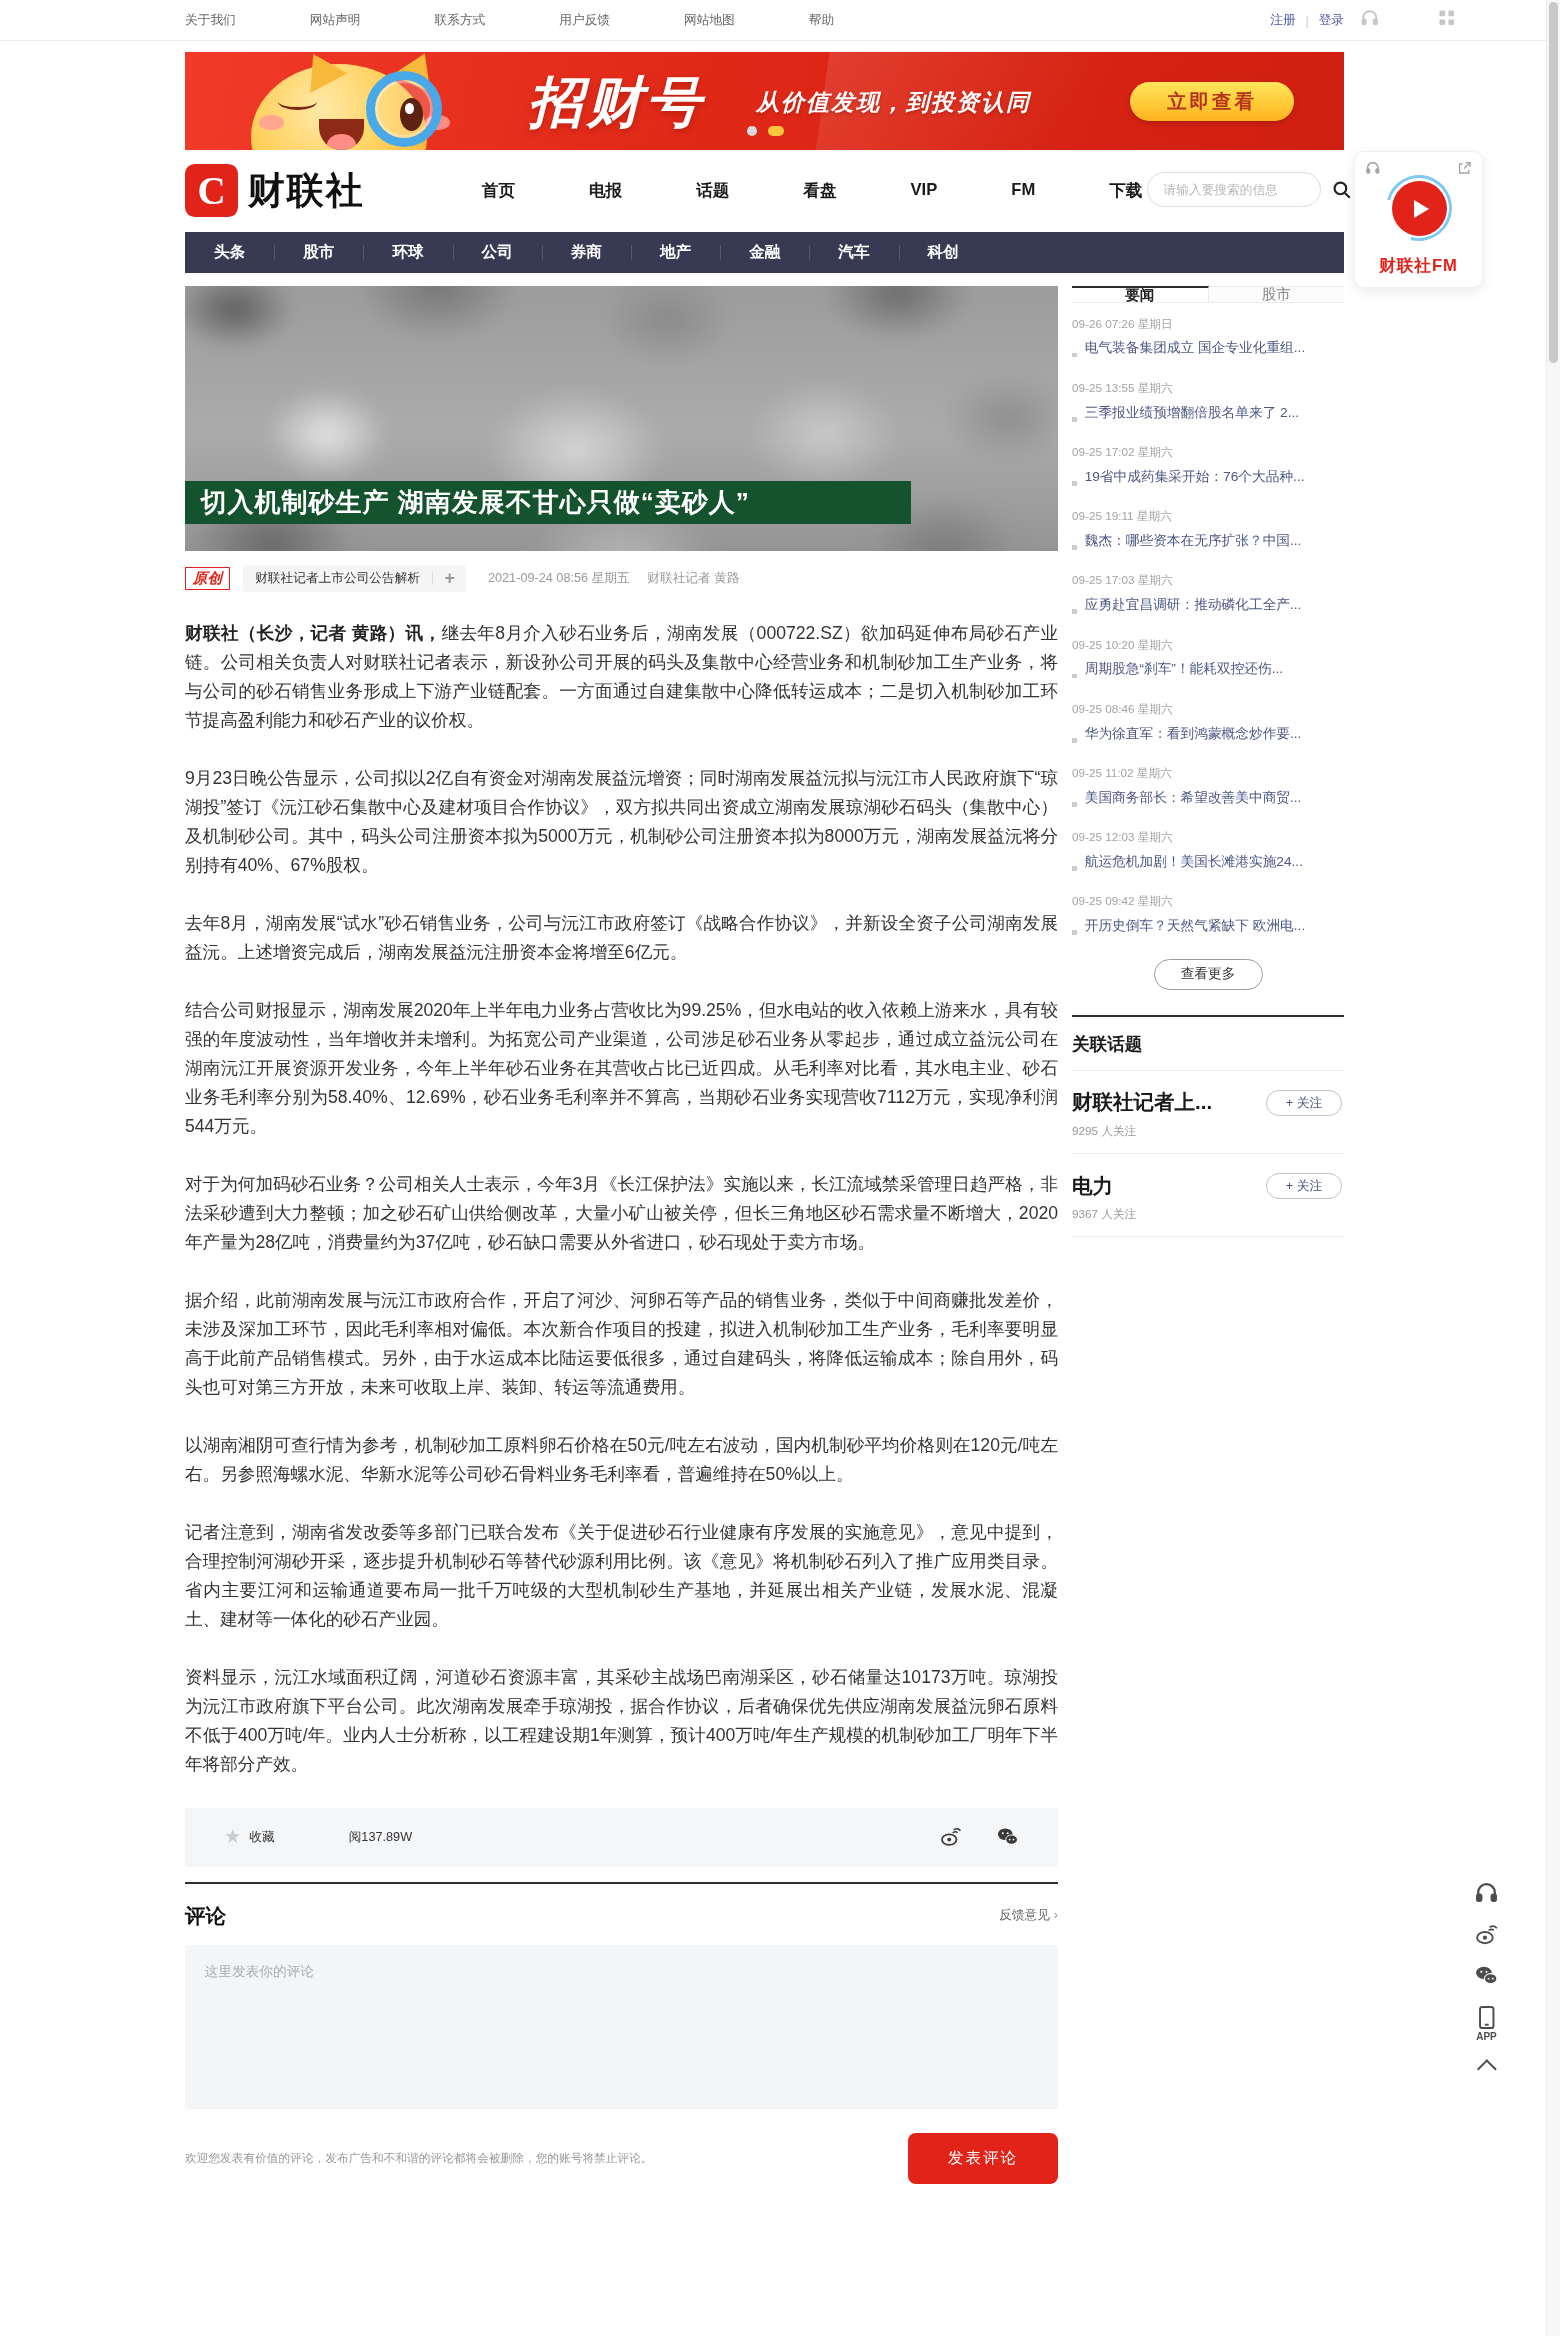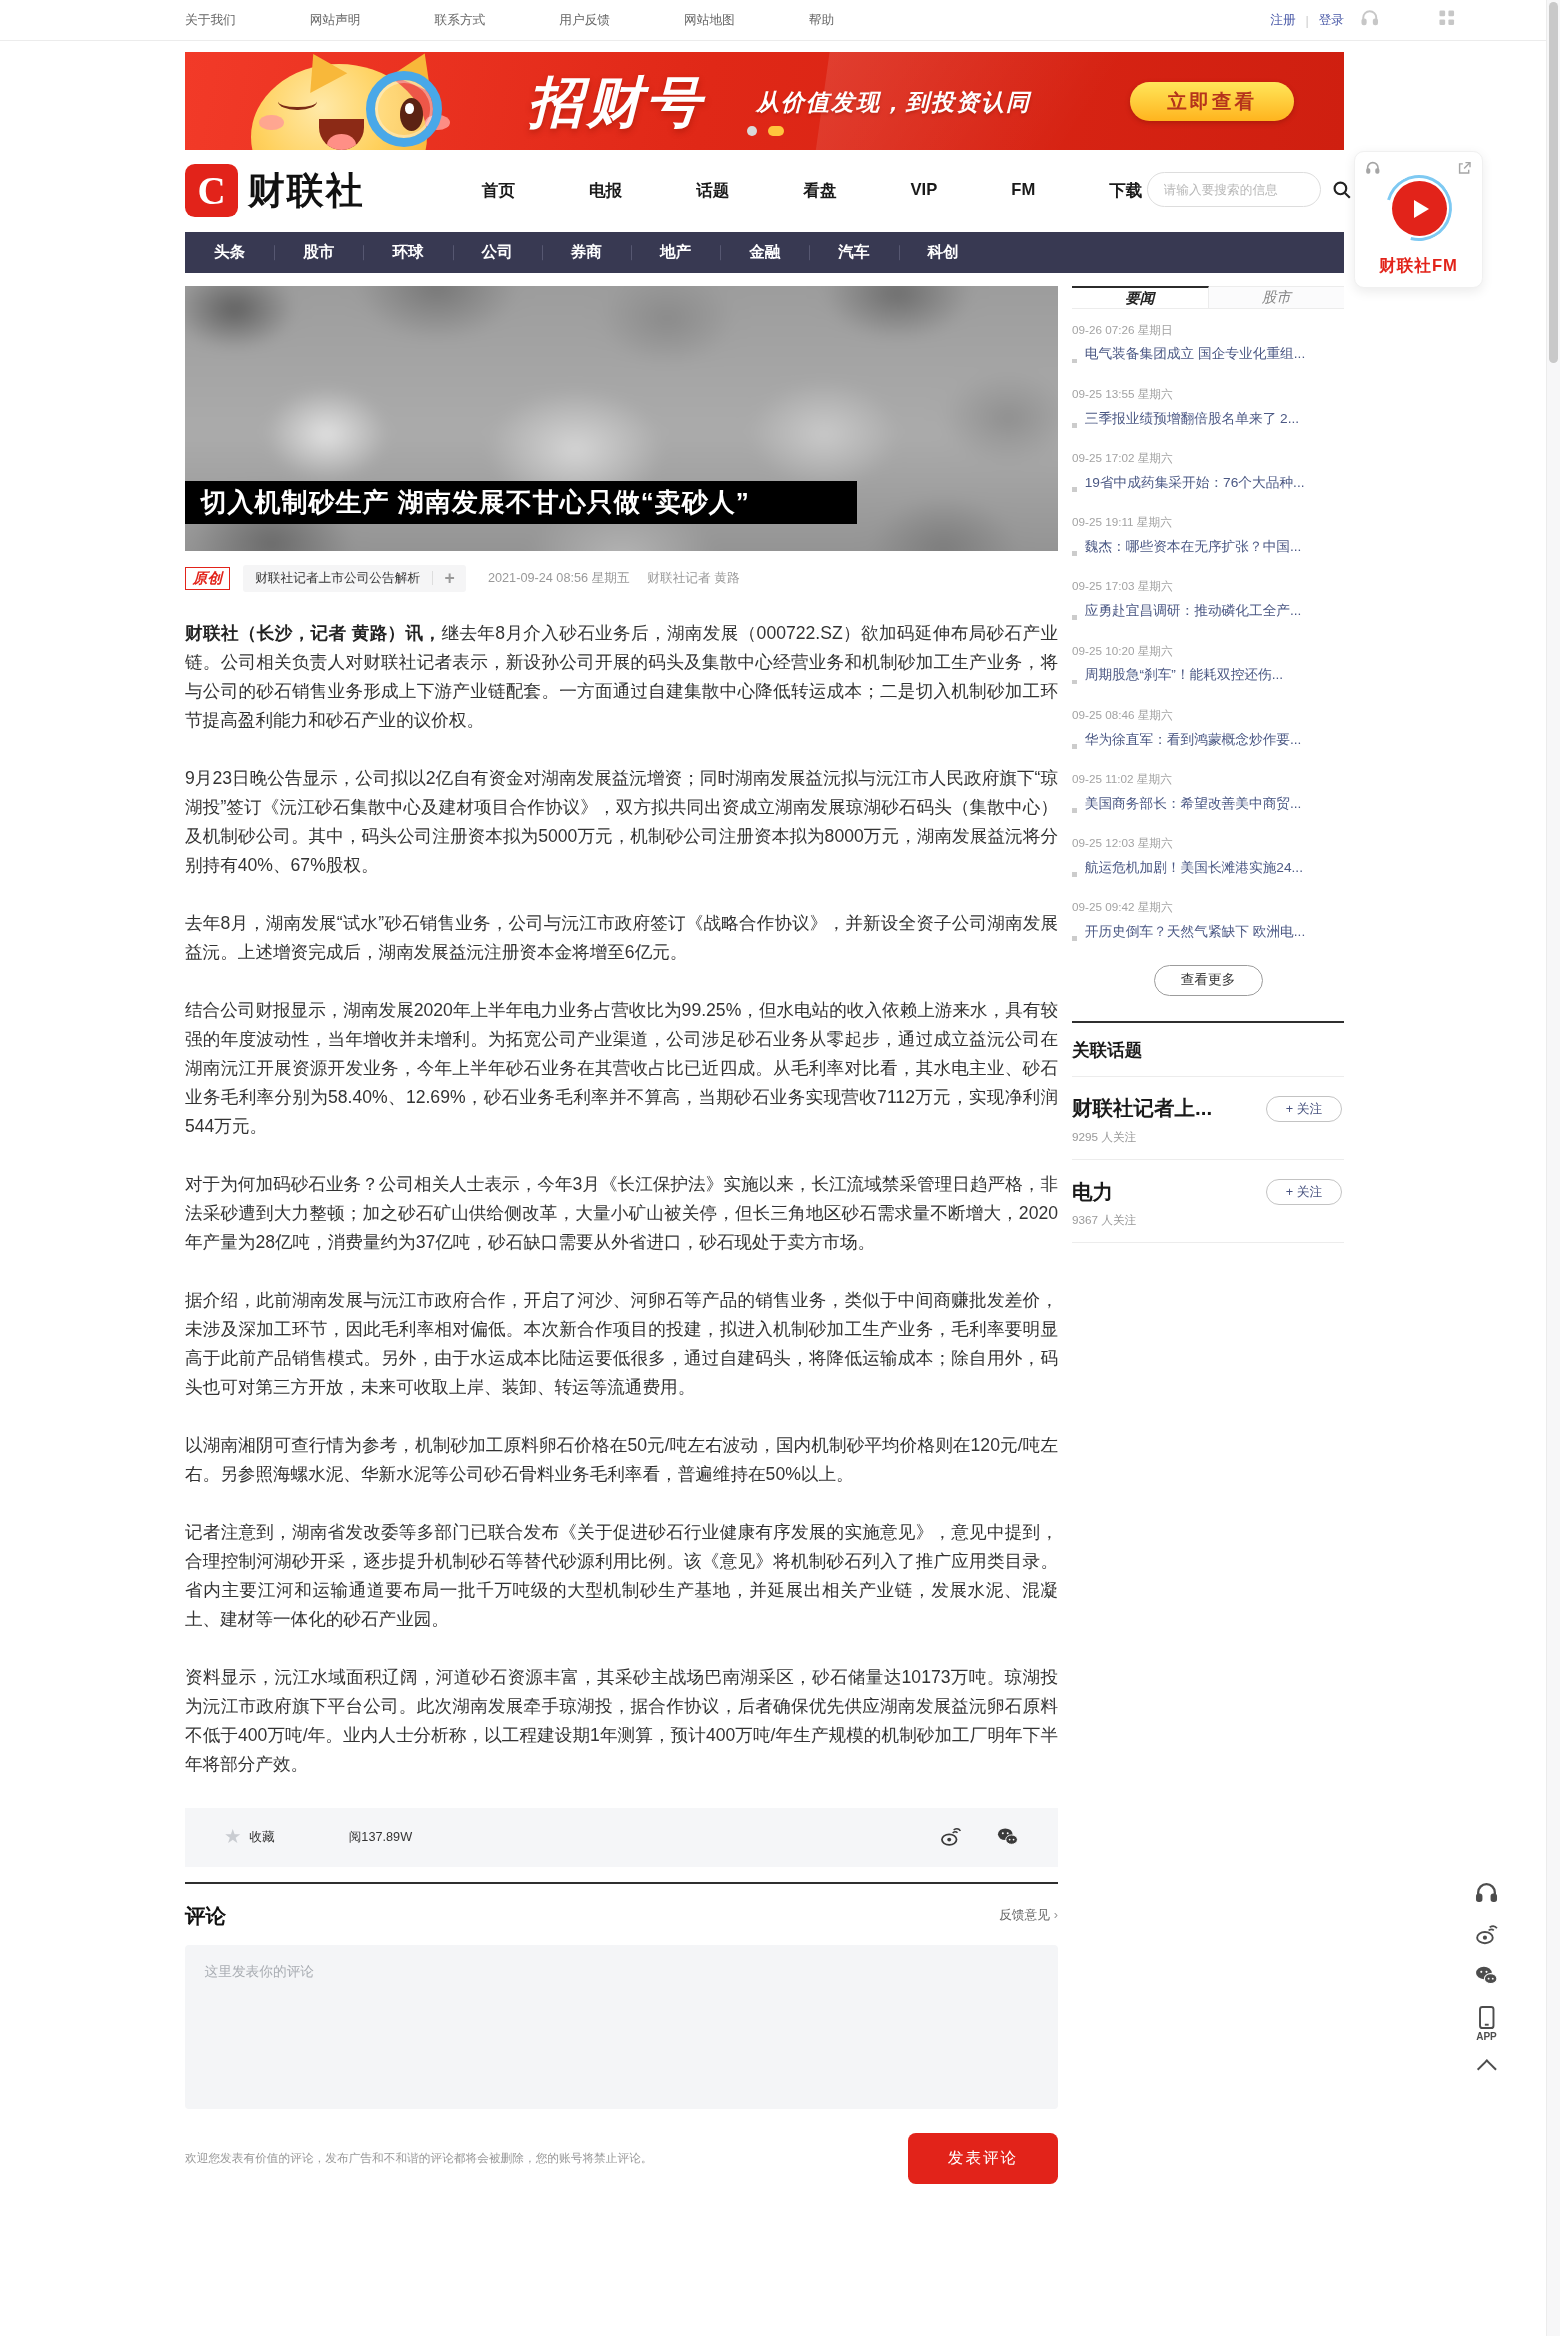--- a/index.html
+++ b/index.html
@@ -68,21 +68,21 @@
       radial-gradient(107px 68px at 80% 10%, #6d6d6d 0%, rgba(109,109,109,0) 70%),
       radial-gradient(88px 68px at 18% 55%, #e2e2e2 0%, rgba(226,226,226,0) 70%),
       radial-gradient(127px 88px at 45% 60%, #d5d5d5 0%, rgba(213,213,213,0) 70%),
       radial-gradient(107px 78px at 72% 55%, #c9c9c9 0%, rgba(201,201,201,0) 70%),
       radial-gradient(98px 68px at 92% 50%, #8f8f8f 0%, rgba(143,143,143,0) 70%),
       radial-gradient(117px 88px at 12% 90%, #6a6a6a 0%, rgba(106,106,106,0) 70%),
       radial-gradient(137px 88px at 50% 95%, #b5b5b5 0%, rgba(181,181,181,0) 70%),
       radial-gradient(107px 78px at 85% 92%, #7c7c7c 0%, rgba(124,124,124,0) 70%),
       linear-gradient(180deg, #9a9a9a, #ababab 55%, #8f8f8f);
   }
-  .hero-band { position:absolute; left:0; bottom:27px; width:672px; height:43px; background:#000000; display:flex; align-items:center; padding-left:15.6px; }
+  .hero-band { position:absolute; left:0; bottom:27px; width:726px; height:43px; background:#14532d; display:flex; align-items:center; padding-left:15.6px; }
   .hero-title { color:#fff; font-size:26px; font-weight:bold; letter-spacing:1px; white-space:nowrap; }
   .meta-row { display:flex; align-items:center; margin-top:13.7px; height:27px; }
   .badge-origin { border:1px solid #e2231a; color:#e2231a; font-size:14.6px; font-weight:bold; font-style:italic; padding:1px 6.8px; font-family:"Liberation Serif","DejaVu Serif",serif; }
   .meta-tag { display:flex; align-items:center; background:#f5f5f6; margin-left:13.7px; height:27px; border-radius:2.9px; }
   .meta-tag-text { font-size:12.7px; color:#333; padding:0 11.7px; }
   .meta-tag-sep { width:1px; height:13.7px; background:#ddd; }
   .meta-plus { font-size:17.6px; color:#999; font-weight:bold; padding:0 11.7px; cursor:pointer; }
   .meta-date { font-size:12.7px; color:#999; margin-left:21.5px; display:flex; gap:17.6px; }
   .article { margin-top:27px; }
   .article p { font-size:17.6px; line-height:29px; color:#333; text-align:justify; margin-bottom:29px; }
@@ -103,21 +103,21 @@
   .feedback .chev { color:#999; margin-left:3.9px; }
   .comment-box { margin-top:15.6px; width:873px; height:164px; background:#f4f5f7; border:none; border-radius:3.9px;
     padding:17.6px 19.5px; font-size:13.7px; color:#333; resize:none; outline:none; font-family:inherit; }
   .comment-box::placeholder { color:#a9adb3; }
   .comment-foot { margin-top:19.5px; display:flex; align-items:center; }
   .comment-notice { font-size:11.7px; color:#999; }
   .submit-btn { margin-left:auto; width:150px; height:51px; background:#e2231a; color:#fff; font-size:15.6px;
     border:none; border-radius:7.8px; cursor:pointer; letter-spacing:2px; font-family:inherit; }
   
   .sidebar { position:absolute; left:1072px; top:286px; width:272px; }
-  .tabs { display:flex; height:23px; border-bottom:1px solid #ececec;font-style:italic; }
+  .tabs { display:flex; height:17px; border-bottom:1px solid #ececec; }
   .tab { flex:1; display:flex; align-items:center; justify-content:center; font-size:14.6px; cursor:pointer; }
   .tab.active { background:#fff; color:#222; font-weight:bold; border-top:2.9px solid #2b2b2b; border-right:1px solid #ececec; border-bottom:none; }
   .tab.inactive { background:#fbfbfc; color:#888; border-top:1px solid #ececec; }
   .news-list { margin-top:13.7px; }
   .news-item { margin-bottom:23.4px; cursor:pointer; }
   .news-time { font-size:11.7px; color:#a3a3a3; }
   .news-row { display:flex; align-items:flex-end; margin-top:7.8px; }
   .bullet { width:4.9px; height:4.9px; background:#ccc; margin-right:7.8px; flex:none; }
   .news-title { font-size:13.7px; color:#4b5884; white-space:nowrap; overflow:hidden; text-overflow:ellipsis; }
   .more-btn { margin:3.9px auto 0; width:109px; height:31px; border:1px solid #9c9c9c; border-radius:15.6px;

